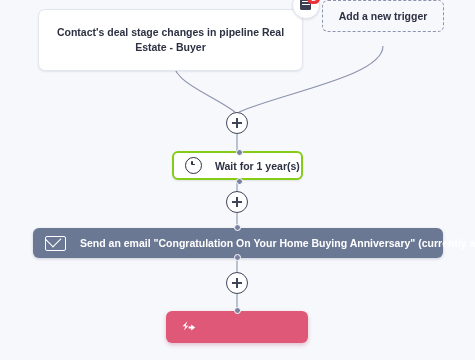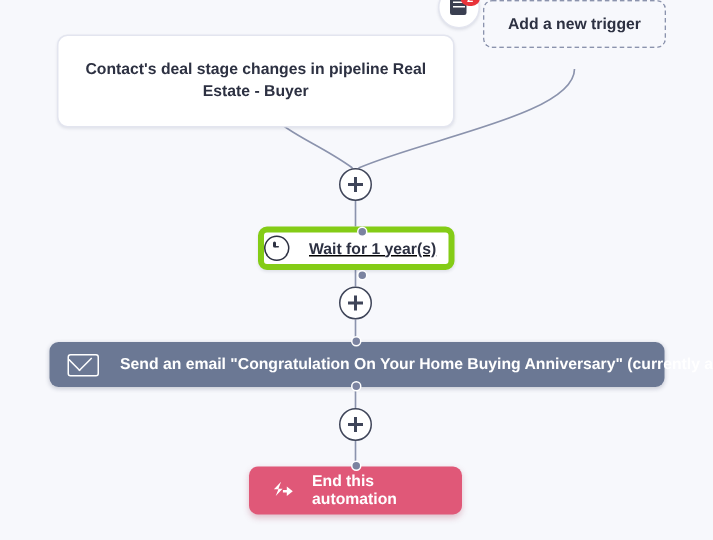--- a/index.html
+++ b/index.html
@@ -40,21 +40,21 @@
     justify-content: center;
     text-align: center;
     color: #2d3142;
     font-size: 10.5px;
     font-weight: bold;
     line-height: 15px;
     padding: 4px 10px;
   }
   #trigger-primary {
     left: 38px;
-    top: 23px;
+    top: 9px;
     width: 265px;
     height: 62px;
   }
   #trigger-add {
     left: 322px;
     top: 0;
     width: 122px;
     height: 32px;
     background: transparent;
     border: 1px dashed #8b93ad;
@@ -113,26 +113,26 @@
 
   
   #wait-node {
     position: absolute;
     left: 172px;
     top: 151px;
     width: 131px;
     height: 29px;
     box-sizing: border-box;
     background: #ffffff;
-    border: 4px solid #84cc16;
+    border: 2px solid #84cc16;
     border-radius: 6px;
     box-shadow: 0 1px 2px rgba(40,50,80,0.10);
     display: flex;
     align-items: center;
-    text-decoration: underline;
+    padding-left: 11px;
   }
   .clock-icon {
     width: 15px;
     height: 15px;
     border: 1.4px solid #2d3142;
     border-radius: 50%;
     position: relative;
     flex: none;
   }
   .clock-icon::before,
@@ -333,17 +333,16 @@
 
   <div id="plus-3" class="plus-btn"></div>
 
   <div id="end-automation">
     <span class="bolt-icon">
       <svg width="17" height="15" viewBox="0 0 17 15">
         <path d="M7.4 1.2 L2.6 6.2 L5.6 6.2 L3.8 10.6 L8.4 5.8 L5.6 5.8 Z" fill="#ffffff"></path>
         <path d="M11.2 4.4 L15.2 7.5 L11.2 10.6 L11.2 8.4 L8.6 8.4 L8.6 6.6 L11.2 6.6 Z" fill="#ffffff"></path>
       </svg>
     </span>
-    <span id="end-label">End this automation</span>
     <span class="dot" style="left:68px; top:-4px;"></span>
   </div>
 
 </div>
 
 </body></html>

